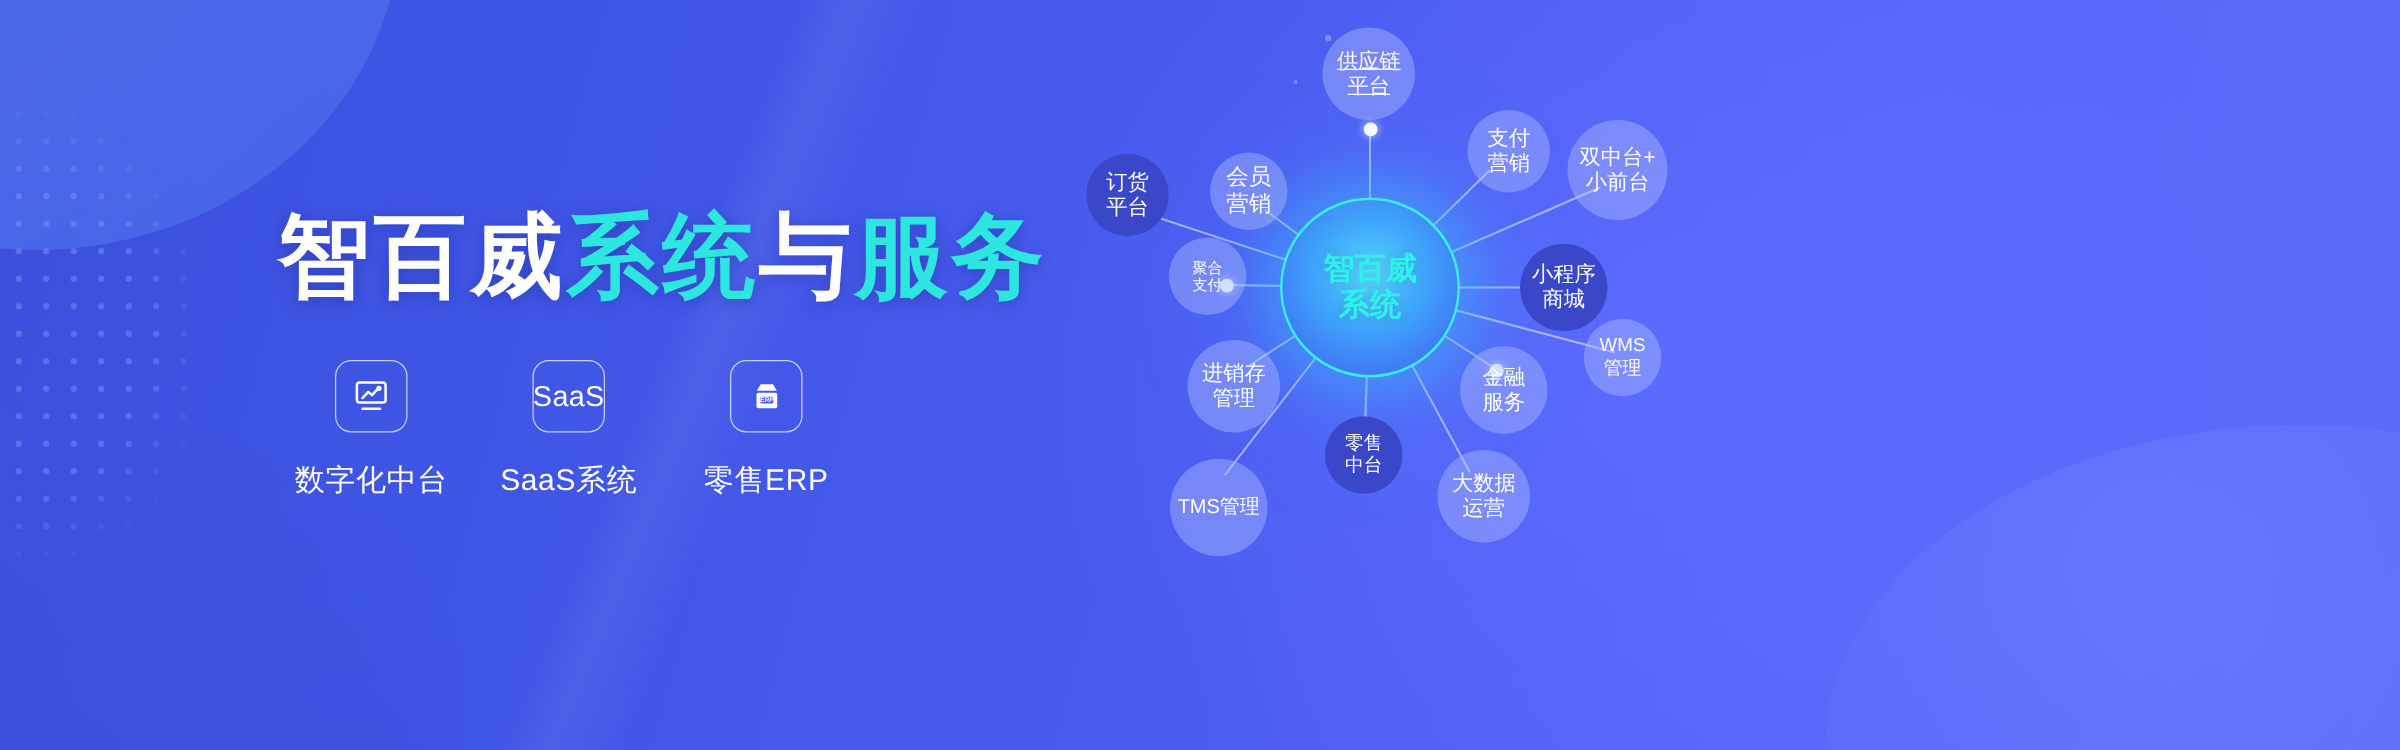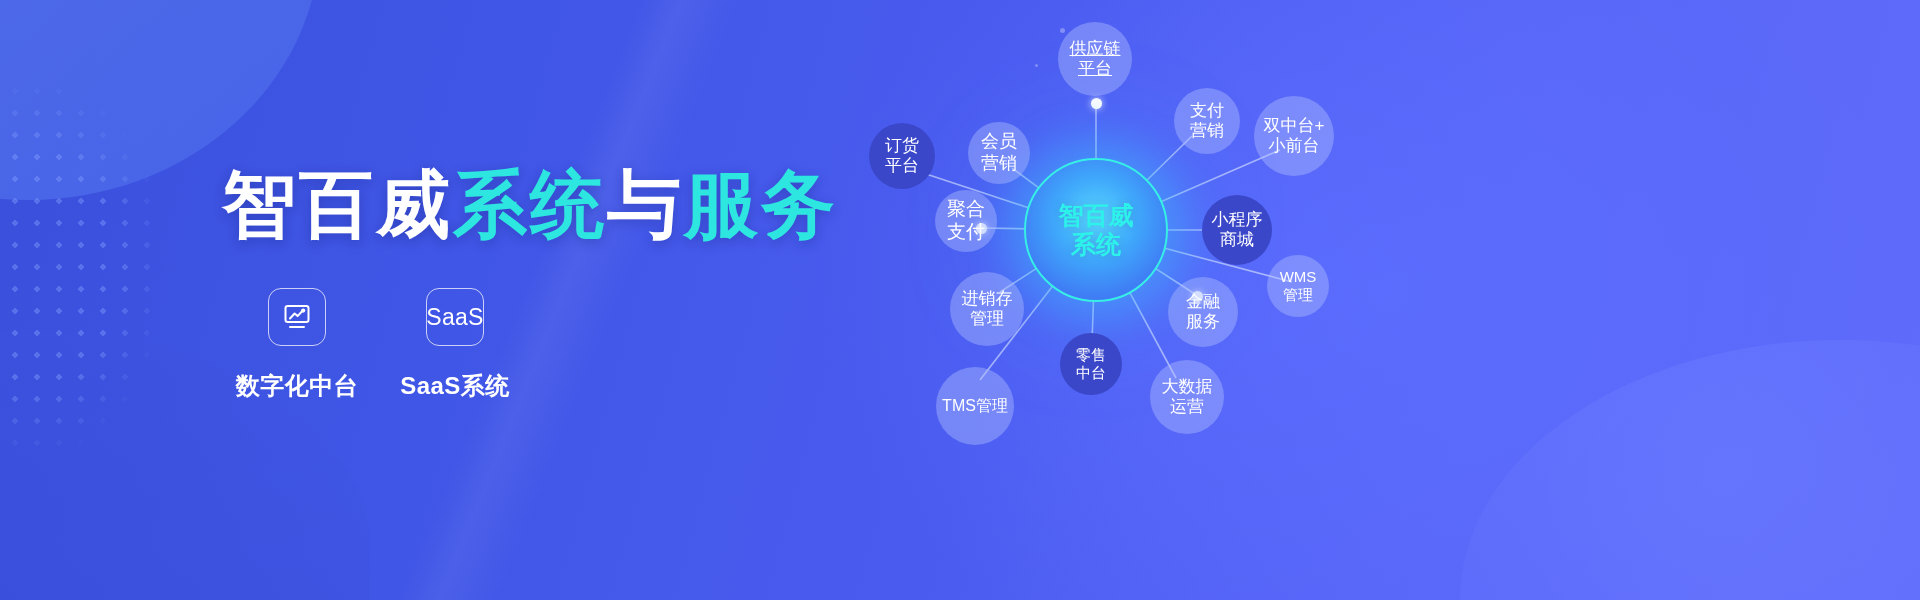--- a/index.html
+++ b/index.html
@@ -69,31 +69,30 @@
   }
   .headline .w{color:#ffffff;}
   .headline .c{color:#2ee6e0;}
 
   
   .features{
     position:absolute; left:242px; top:288px;
     display:flex; gap:48px; align-items:flex-start;
   }
   .feature{
-    width:110px; display:flex; flex-direction:column; align-items:center;gap:24px;
+    width:110px; display:flex; flex-direction:column; align-items:center;
   }
   .feature-box{
     width:58px; height:58px; border:1.6px solid rgba(255,255,255,.72);
     border-radius:13px; display:flex; align-items:center; justify-content:center;
   }
   .feature-box svg{display:block;}
   .feature-label{
-    color:#ffffff; font-size:24px; white-space:nowrap;
+    margin-top:22px; color:#ffffff; font-size:24px; white-space:nowrap;
     letter-spacing:.5px;
-    font-weight:bold;
   }
   .saas-text{
     color:#fff; font-size:23px; letter-spacing:.3px; font-weight:400;
   }
 
   
   .diagram{
     position:absolute; left:840px; top:0; width:1080px; height:600px;
   }
   .diagram svg.lines{position:absolute;left:0;top:0;width:1080px;height:600px;}
@@ -157,20 +156,33 @@
         <div class="feature-label">数字化中台</div>
       </div>
 
       <div class="feature">
         <div class="feature-box">
           <span class="saas-text">SaaS</span>
         </div>
         <div class="feature-label">SaaS系统</div>
       </div>
 
+      <div class="feature">
+        <div class="feature-box">
+          <span>
+            <svg width="33" height="33" viewBox="0 0 33 33" fill="none">
+              <path d="M8.5 11.5l2.6-4.4a1.6 1.6 0 011.4-.8h8a1.6 1.6 0 011.4.8l2.6 4.4z" fill="#fff"></path>
+              <rect x="8.2" y="13.2" width="16.6" height="12.4" rx="1.6" fill="#fff"></rect>
+              <rect x="11.3" y="16.4" width="10.4" height="5.4" rx="1" fill="#4a5cf0"></rect>
+              <text x="16.5" y="20.9" font-family="Liberation Sans, sans-serif" font-size="5.4" font-weight="bold" font-style="italic" fill="#fff" text-anchor="middle">ERP</text>
+            </svg>
+          </span>
+        </div>
+        <div class="feature-label">零售ERP</div>
+      </div>
 
 
     </div>
   </div>
 
   <div class="diagram">
 
     <svg class="lines" viewBox="0 0 1080 600">
       <g stroke="rgba(220,230,255,.62)" stroke-width="1.6" fill="none">
 
@@ -203,23 +215,23 @@
     <div class="node pale" style="left: 218px; top: 22px; width: 74px; height: 74px; text-decoration: underline;">供应链
 平台</div>
     <div class="node pale" style="left: 334px; top: 88px; width: 66px; height: 66px;">支付
 营销</div>
     <div class="node pale" style="left: 414px; top: 96px; width: 80px; height: 80px;">双中台+
 小前台</div>
     <div class="node deep" style="left: 29px; top: 123px; width: 66px; height: 66px;">订货
 平台</div>
     <div class="node pale" style="left: 128px; top: 122px; width: 62px; height: 62px; font-size: 18px;">会员
 营销</div>
-    <div class="node deep" style="left: 362px; top: 195px; width: 70px; height: 70px;">小程序
+    <div class="node deep" style="left: 376px; top: 195px; width: 70px; height: 70px;">小程序
 商城</div>
-    <div class="node pale" style="left: 95px; top: 190px; width: 62px; height: 62px; font-size: 19px;">聚合
+    <div class="node pale" style="left: 95px; top: 190px; width: 62px; height: 62px; font-size: 12px;">聚合
 支付</div>
     <div class="node pale" style="left: 427px; top: 255px; width: 62px; height: 62px; font-size: 15px;">WMS
 管理</div>
     <div class="node pale" style="left: 110px; top: 272px; width: 74px; height: 74px;">进销存
 管理</div>
     <div class="node pale" style="left: 328px; top: 277px; width: 70px; height: 70px;">金融
 服务</div>
     <div class="node deep" style="left: 220px; top: 333px; width: 62px; height: 62px; font-size: 15px;">零售
 中台</div>
     <div class="node pale" style="left: 96px; top: 367px; width: 78px; height: 78px; font-size: 16px;">TMS管理</div>

